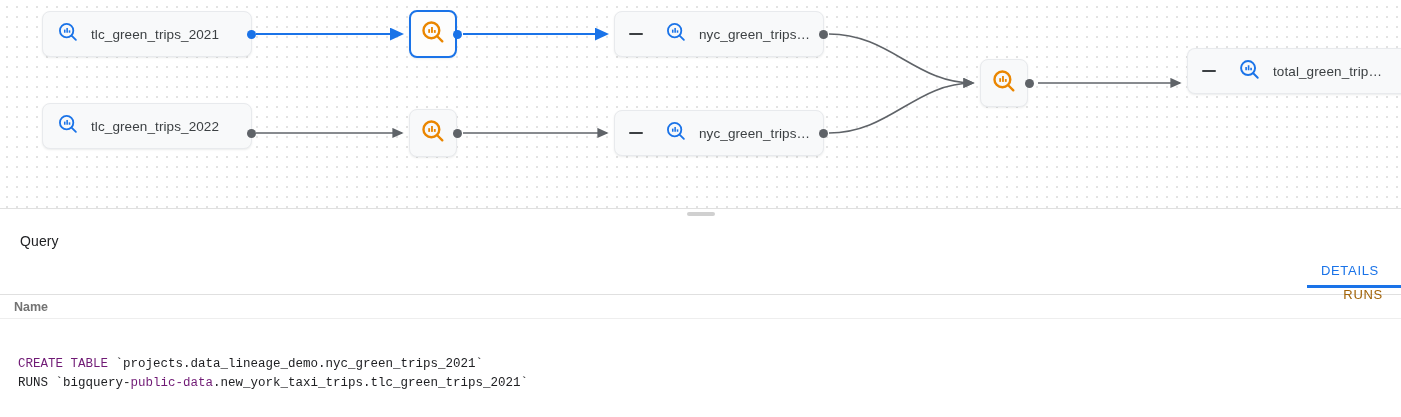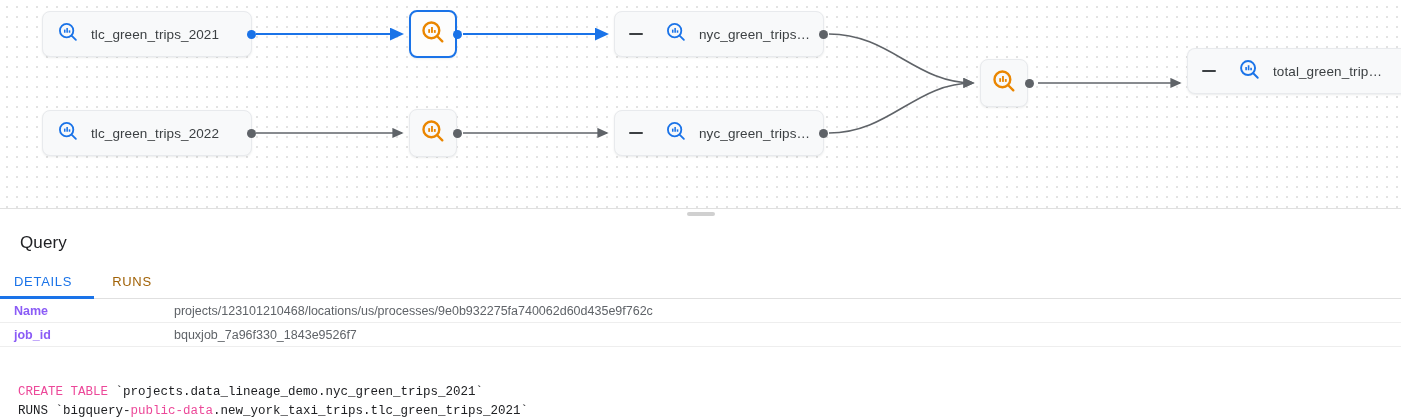--- a/index.html
+++ b/index.html
@@ -105,31 +105,32 @@
     border-radius: 2px;
     background: #d0d0d0;
   }
 
   
   .details-panel {
     width: 1401px;
     background: #ffffff;
   }
   .panel-title {
-    font-size: 17px;
+    font-size: 14px;
     color: #202124;
     padding: 12px 0 14px 20px;
     letter-spacing: .1px;
   }
   .tabs {
     display: flex;
     align-items: flex-end;
     border-bottom: 1px solid #e0e0e0;
     padding-left: 0;
     height: 31px;
+    flex-direction: column;
   }
   .tab {
     position: relative;
     font-size: 13px;
     letter-spacing: .7px;
     color: #a16207;
     padding: 0 18px 9px 18px;
     cursor: pointer;
     font-weight: 500;
   }
@@ -145,45 +146,45 @@
 
   
   .prop-row {
     display: flex;
     align-items: center;
     height: 23px;
     border-bottom: 1px solid #eeeeee;
     font-size: 12.5px;
   }
   .prop-key {
-    width: 174px;
+    width: 150px;
     box-sizing: border-box;
     padding-left: 14px;
     font-weight: bold;
-    color: #8b5cf6;
+    color: #737373;
     flex: 0 0 auto;
   }
   .prop-val {
     color: #5f6368;
     white-space: nowrap;
     overflow: hidden;
     text-overflow: ellipsis;
   }
 
   
   .sql-block {
     margin-top: 22px;
     padding: 14px 0 0 18px;
     font-family: "Liberation Mono", "DejaVu Sans Mono", monospace;
     font-size: 12.5px;
     line-height: 19px;
     color: #202124;
     white-space: pre;
   }
-  .kw { color: #ec4899; font-family: Liberation Mono, monospace; }
+  .kw { color: #701a75; font-family: Liberation Mono, monospace; }
 </style>
 </head>
 <body>
 
 <div class="lineage-canvas">
 
   <svg class="edge-layer" width="1401" height="208" viewBox="0 0 1401 208">
     <defs>
       <marker id="arw-gray" markerWidth="7" markerHeight="7" refX="6" refY="3.2" orient="auto">
         <path d="M0,0 L7,3.2 L0,6.4 z" fill="#5f6368"></path>
@@ -215,21 +216,21 @@
         <rect x="7.6" y="9.4" width="1.7" height="3.4" fill="#1a73e8"></rect>
         <rect x="10.2" y="7.6" width="1.7" height="5.2" fill="#1a73e8"></rect>
         <rect x="12.8" y="10.2" width="1.7" height="2.6" fill="#1a73e8"></rect>
         <path d="M15.9,15.9 L20.6,20.6" stroke="#1a73e8" stroke-width="2" stroke-linecap="round"></path>
       </svg>
     </span>
     <span class="node-label">tlc_green_trips_2021</span>
   </div>
   <div class="port active" style="left:247px; top:30px;"></div>
 
-  <div class="node table-node" style="left:42px; top:110px; width:210px;">
+  <div class="node table-node" style="left:42px; top:103px; width:210px;">
     <span class="icon-bq">
       <svg width="22" height="22" viewBox="0 0 24 24">
         <circle cx="10.5" cy="10.5" r="7.3" fill="none" stroke="#1a73e8" stroke-width="2"></circle>
         <rect x="7.6" y="9.4" width="1.7" height="3.4" fill="#1a73e8"></rect>
         <rect x="10.2" y="7.6" width="1.7" height="5.2" fill="#1a73e8"></rect>
         <rect x="12.8" y="10.2" width="1.7" height="2.6" fill="#1a73e8"></rect>
         <path d="M15.9,15.9 L20.6,20.6" stroke="#1a73e8" stroke-width="2" stroke-linecap="round"></path>
       </svg>
     </span>
     <span class="node-label">tlc_green_trips_2022</span>
@@ -329,23 +330,18 @@
 
   <div class="panel-title">Query</div>
 
   <div class="tabs">
     <div class="tab active">DETAILS</div>
     <div class="tab">RUNS</div>
   </div>
 
   <div class="prop-row">
     <div class="prop-key">Name</div>
-    <div class="prop-val">projects/123101210468/locations/us/processes/9e0b932275fa740062d60d435e9f762c</div>
-  </div>
-  <div class="prop-row">
-    <div class="prop-key">job_id</div>
-    <div class="prop-val">bquxjob_7a96f330_1843e9526f7</div>
   </div>
 
   <div class="sql-block"><span class="kw">CREATE TABLE</span><span> `projects.data_lineage_demo.nyc_green_trips_2021`</span>
 <span>RUNS `bigquery-</span><span class="kw">public-data</span><span>.new_york_taxi_trips.tlc_green_trips_2021`</span></div>
 
 </div>
 
 </body></html>

